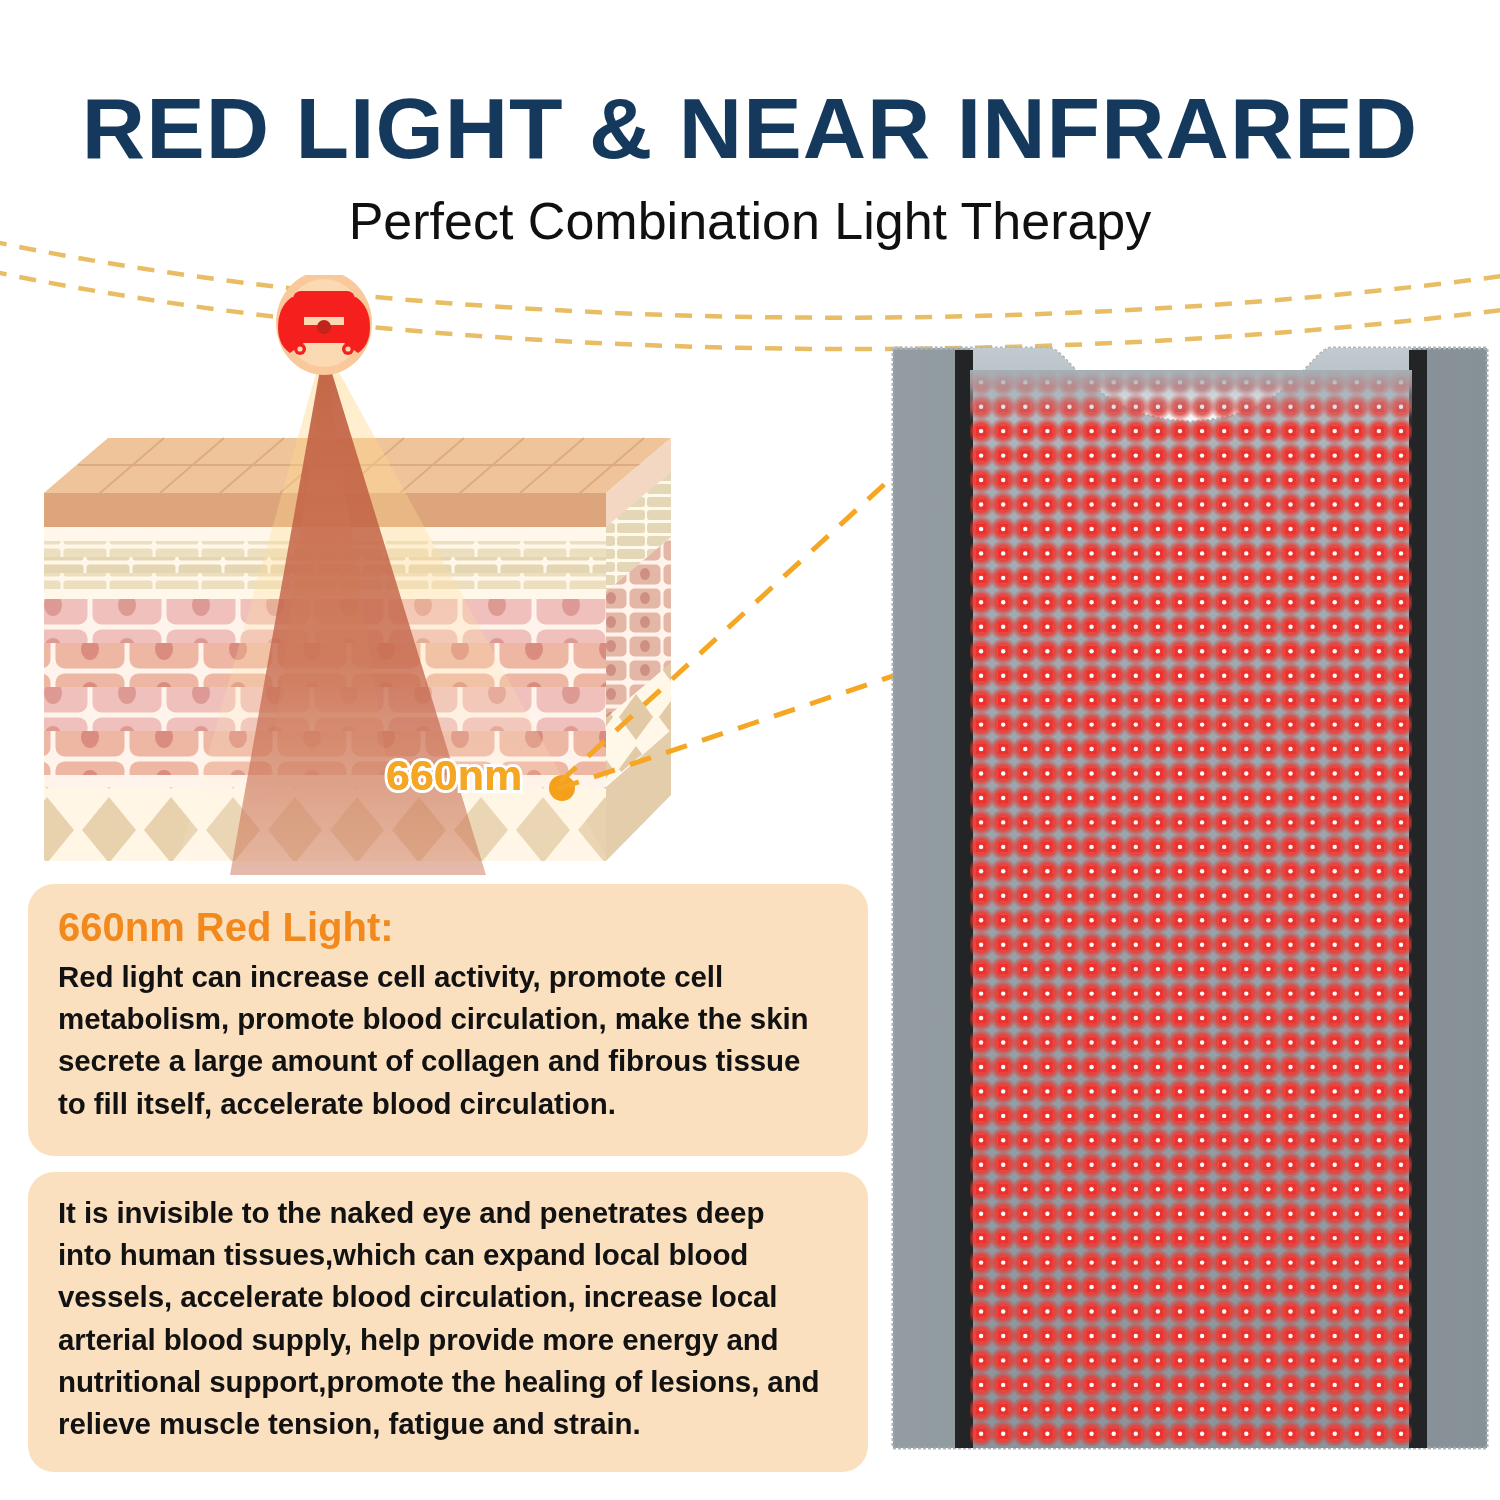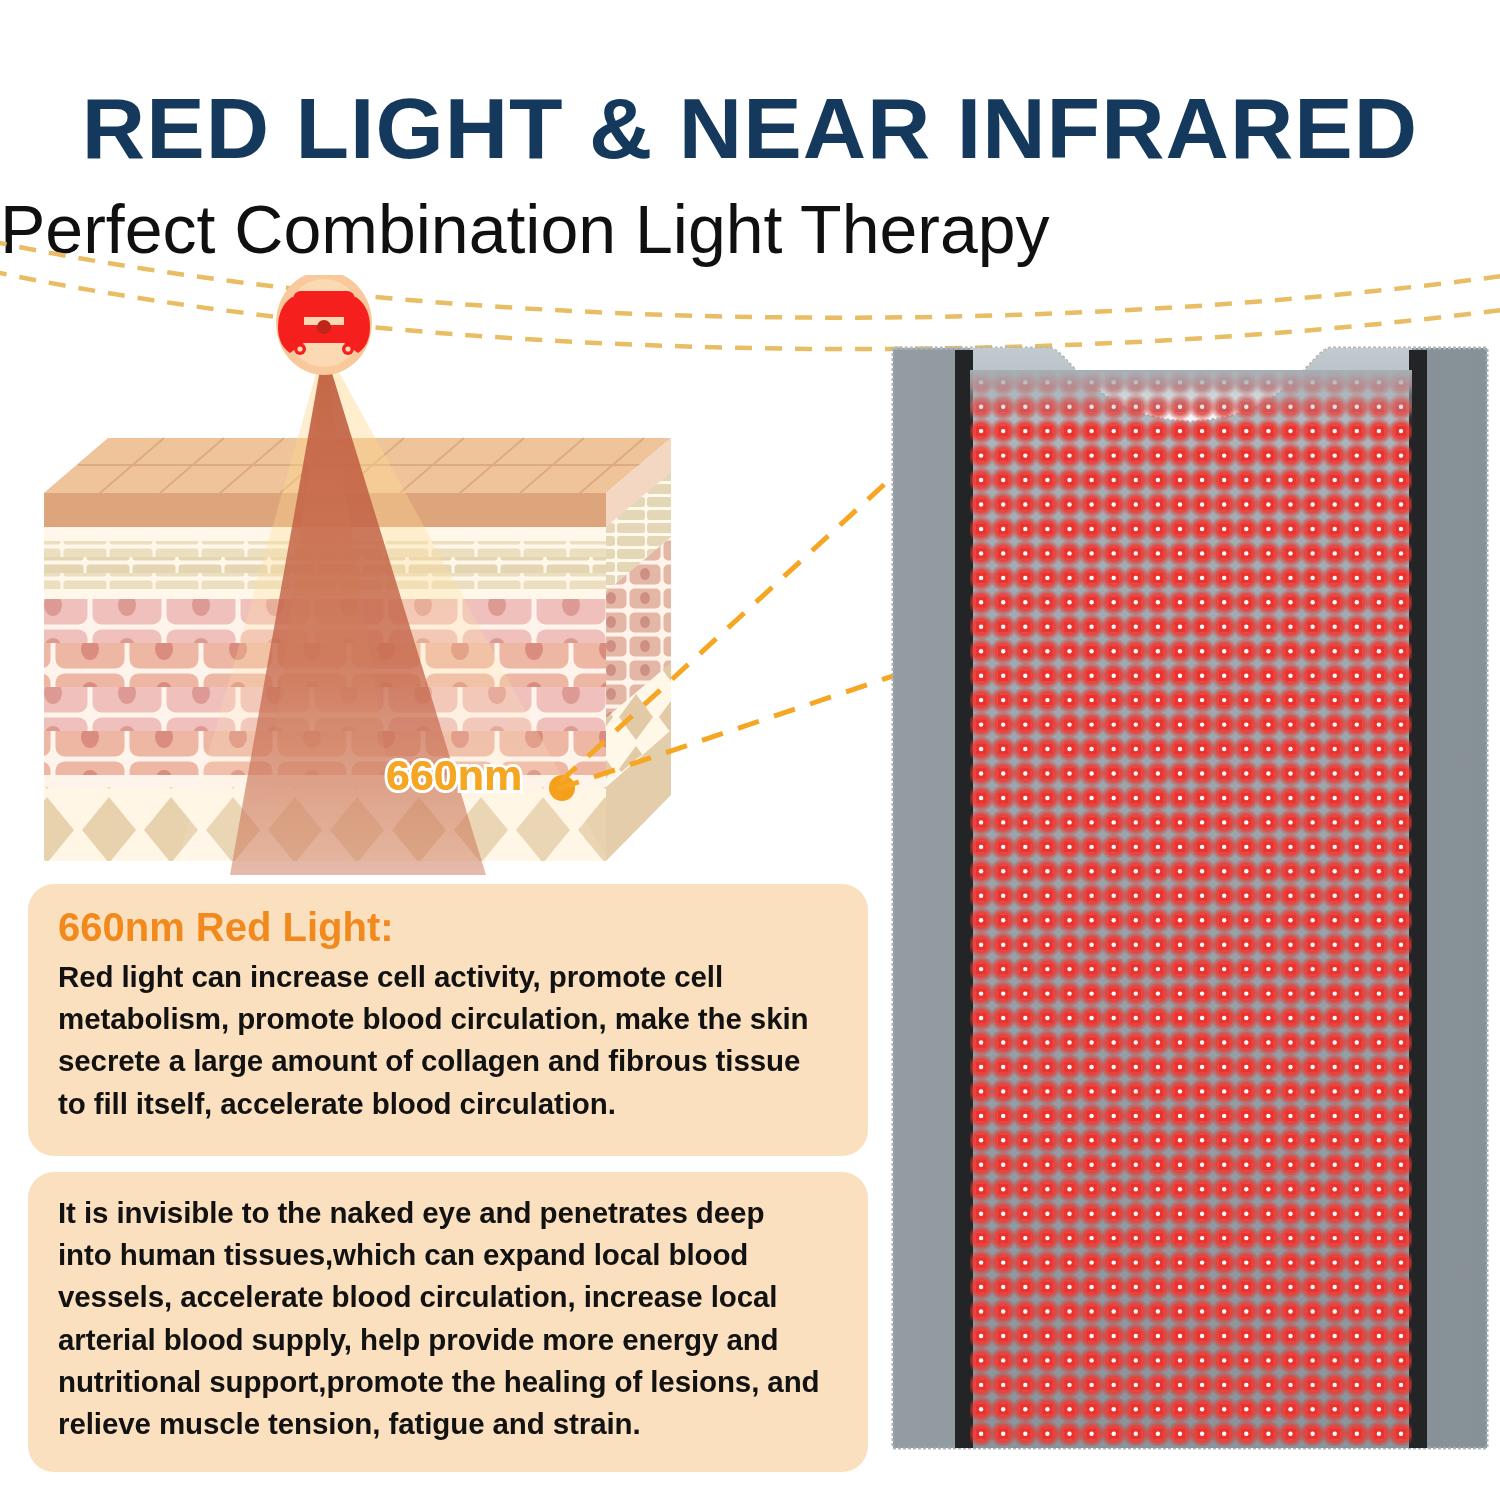--- a/index.html
+++ b/index.html
@@ -11,22 +11,22 @@
 
   
   #header{position:absolute;left:0;top:0;width:1248px;height:240px;margin-top:43px;}
   #main-title{
     position:absolute;left:0;top:42px;width:1500px;text-align:center;
     font-size:86px;font-weight:bold;letter-spacing:1px;
     color:#14395c;line-height:1;white-space:nowrap;
     transform:scaleX(1.02);transform-origin:center;
   }
   #subtitle{
-    position:absolute;left:0;top:152px;width:1500px;
-    font-size:68px;font-weight:normal;color:#101010;line-height:1;white-space:nowrap;
+    position:absolute;left:0;top:152px;width:1500px;text-align:center;
+    font-size:52px;font-weight:normal;color:#101010;line-height:1;white-space:nowrap;
   }
   #deco-curves{position:absolute;left:0;top:170px;width:1500px;height:140px;}
 
   
   #skin-diagram{position:absolute;left:16px;top:275px;width:700px;height:600px;}
   #skin-svg{position:absolute;left:0;top:0;}
 
   .nm-label{
     position:absolute;font-weight:bold;font-size:43px;line-height:1;white-space:nowrap;
   }

